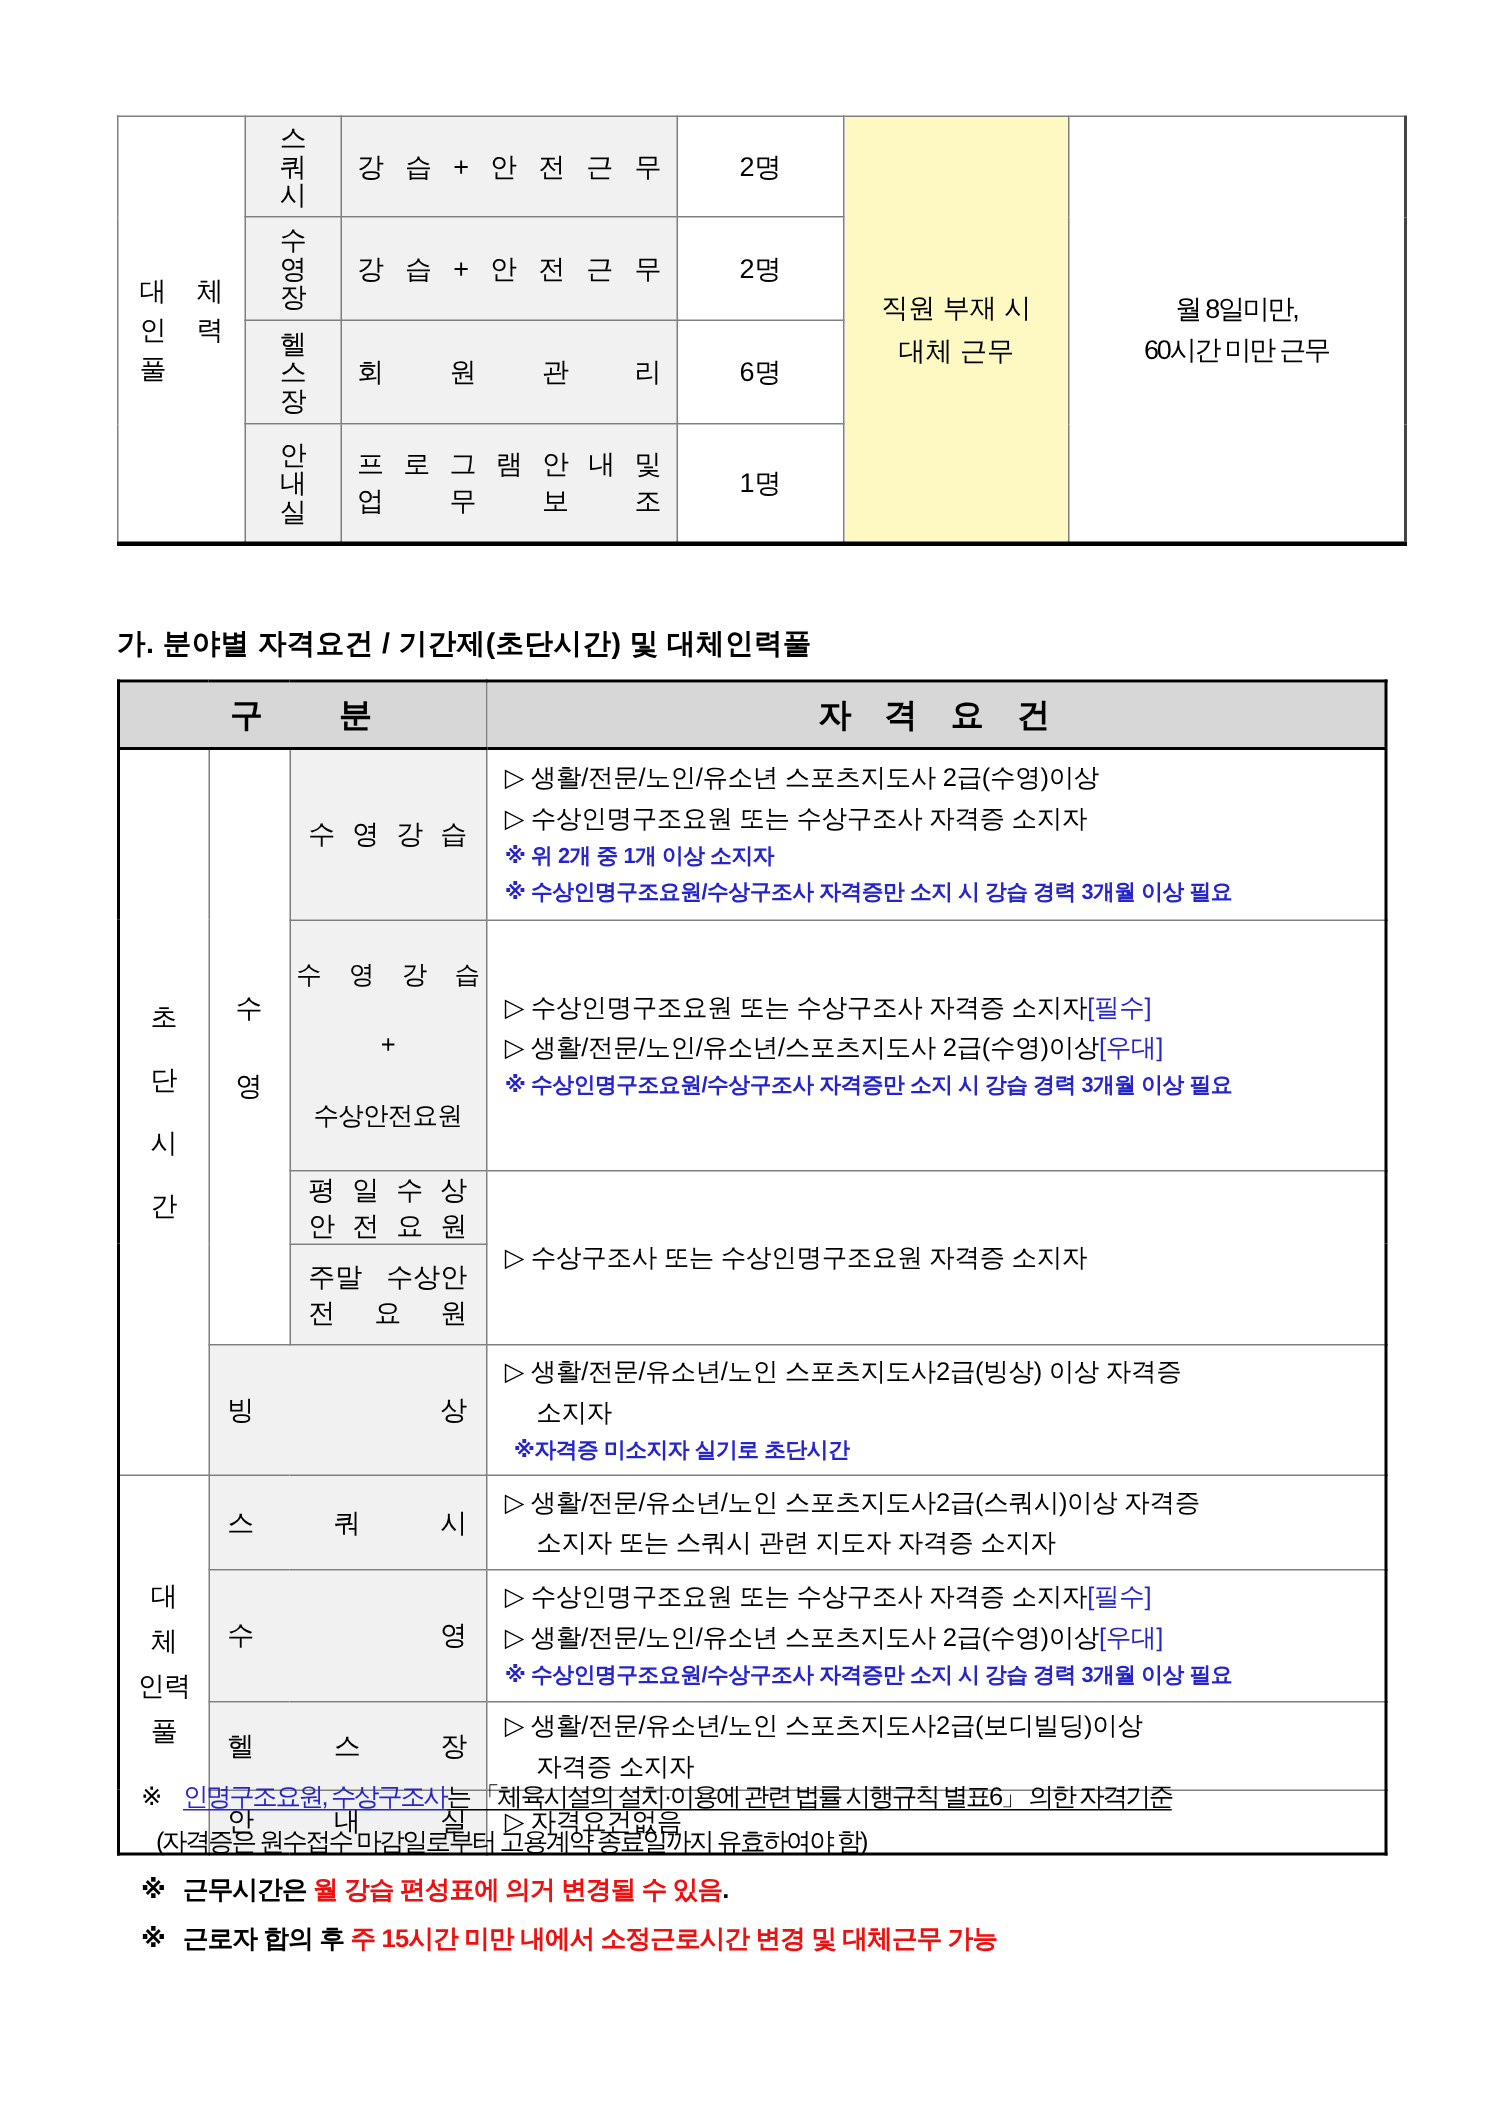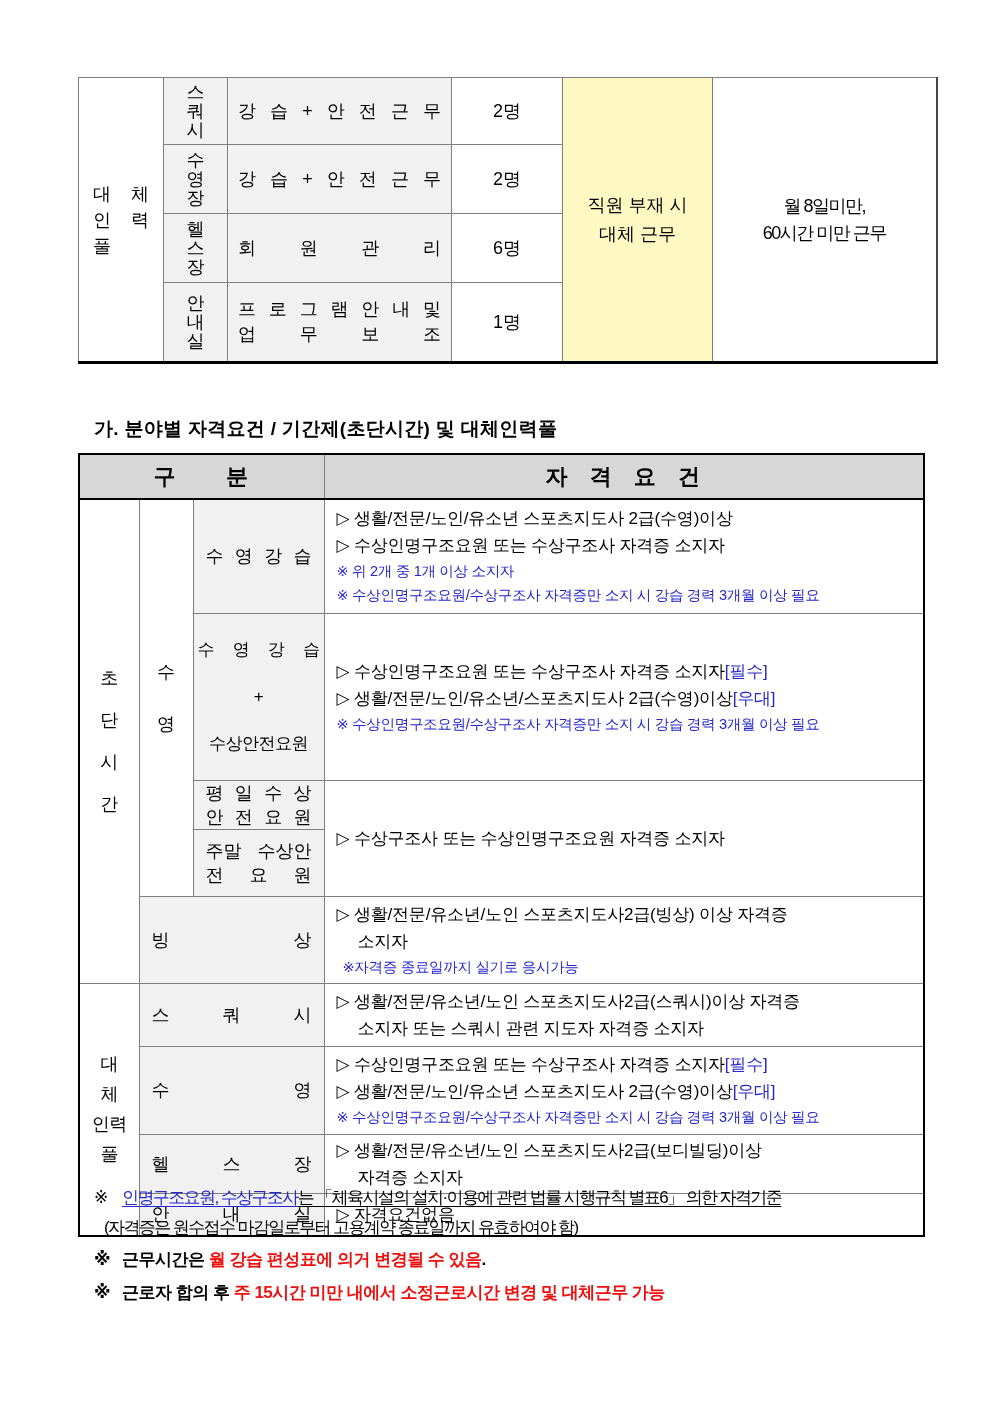--- a/index.html
+++ b/index.html
@@ -16,21 +16,21 @@
   #top-table table{width:858px;border:1px solid #7f7f7f;border-bottom:3px solid #000;border-right:2px solid #454545;}
   #top-table td{border:1px solid #7f7f7f;font-size:18px;}
   .c-group{background:#fff;text-align:justify;text-align-last:justify;white-space:pre-line;padding:0 14px;line-height:26px;}
   .c-area{background:#f1f1f1;text-align:center;white-space:pre-line;line-height:19px;}
   .c-duty{background:#f1f1f1;text-align:justify;text-align-last:justify;white-space:pre-line;padding:0 10px;line-height:25px;}
   .c-count{background:#fff;text-align:center;}
   .c-note{background:#fef9c3;text-align:center;white-space:pre-line;line-height:29px;}
   .c-limit{background:#fff;text-align:center;white-space:pre-line;line-height:27px;letter-spacing:-1.5px;}
 
   
-  #heading{position:absolute;left:78px;top:416px;font-size:19px;font-weight:bold;letter-spacing:0.3px;margin-left:16px;}
+  #heading{position:absolute;left:78px;top:416px;font-size:19px;font-weight:bold;letter-spacing:0.3px;}
 
   
   #main-table{position:absolute;left:78px;top:453px;}
   #main-table table{width:845px;border:2px solid #000;}
   #main-table td{border:1px solid #7f7f7f;}
   #main-table tr.hdr td{
     background:#d7d7d7;border-bottom:2px solid #000;text-align:center;
     font-size:22px;font-weight:bold;white-space:pre;letter-spacing:2px;
   }
   #main-table tr.hdr td.hdr-qual{word-spacing:12px;}
@@ -38,21 +38,21 @@
   .g-ultra{line-height:42px;}
   .g-swim{line-height:52px;}
   .g-pool{line-height:30px;letter-spacing:-0.5px;}
   .lbl{background:#f1f1f1;font-size:18px;padding:0 12px;
        text-align:justify;text-align-last:justify;white-space:pre-line;line-height:24px;}
   .lbl-mid{text-align:center;text-align-last:center;}
   .lbl-plus{line-height:22px;}
   .lbl-tight{font-size:17px;letter-spacing:-0.5px;padding:0 4px;line-height:24px;}
   .qual{background:#fff;padding:4px 8px 4px 12px;}
   .q-item{font-size:17px;line-height:27px;white-space:pre-line;padding-left:21px;text-indent:-21px;letter-spacing:-0.2px;}
-  .q-note{font-size:14.5px;line-height:24px;color:#2525cb;letter-spacing:-0.3px;white-space:pre-line;}
+  .q-note{font-size:14.5px;line-height:24px;color:#2525cb;letter-spacing:-0.3px;white-space:pre-line;font-weight:bold;}
   .q-tag{color:#2525cb;}
 
   
   #footnotes{position:absolute;left:94px;top:1183px;width:860px;font-size:17px;}
   .fn{line-height:30px;}
   .fn-cond{letter-spacing:-1.6px;}
   .fn-bold{font-weight:bold;letter-spacing:-0.5px;line-height:33px;}
   .fn-indent{margin-left:10px;}
   .u{text-decoration:underline;text-underline-offset:3px;}
   .blue{color:#2525cb;}
@@ -170,21 +170,21 @@
       <tr style="height:67px">
         <td class="lbl">주말 수상안
 전 요 원</td>
       </tr>
 
       <tr style="height:86px">
         <td colspan="2" class="lbl">빙 상</td>
         <td class="qual">
           <div class="q-item">▷ 생활/전문/유소년/노인 스포츠지도사2급(빙상) 이상 자격증
 소지자</div>
-          <div class="q-note" style="padding-left:6px;">※자격증 종료일까지 실기로 응시가능</div>
+          <div class="q-note" style="padding-left:6px;">※자격증 미소지자 실기로 초단시간</div>
         </td>
       </tr>
 
       <tr style="height:62px">
         <td rowspan="4" class="g-cell g-pool">대
 체
 인력
 풀</td>
         <td colspan="2" class="lbl">스 쿼 시</td>
         <td class="qual">

